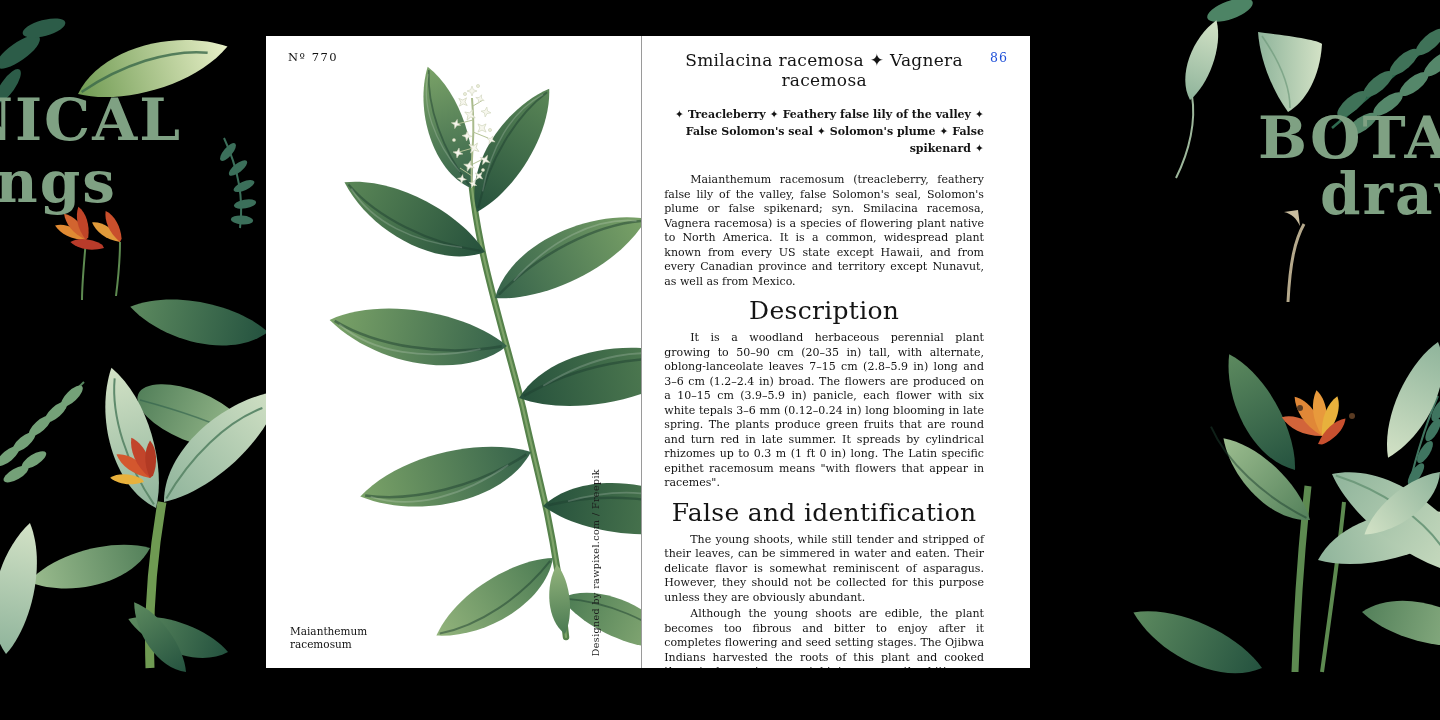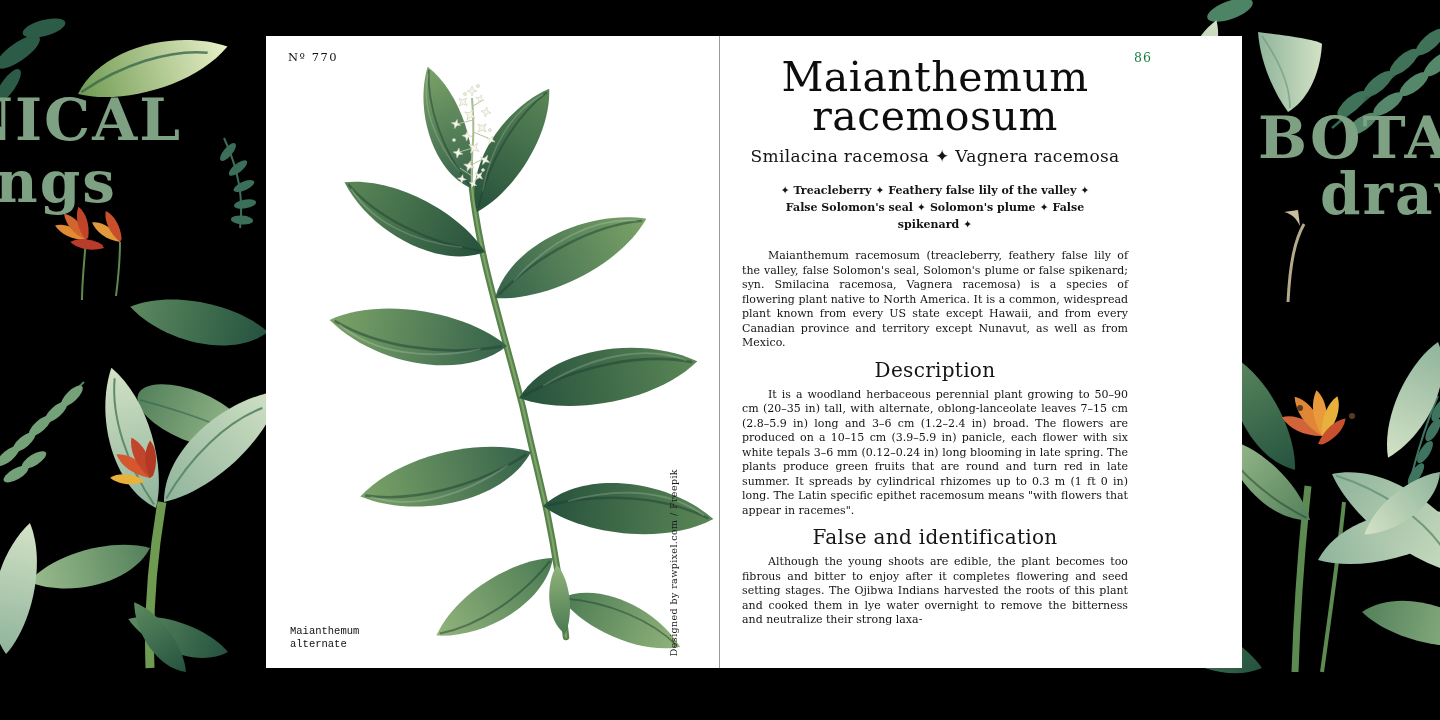--- a/index.html
+++ b/index.html
@@ -1,38 +1,38 @@
 <!DOCTYPE html>
 <html><head>
 <meta charset="utf-8">
 <style>
   html,body{margin:0;padding:0;background:#000;}
   .stage{position:relative;width:1440px;height:720px;background:#000;overflow:hidden;
          font-family:"DejaVu Serif","Liberation Serif",serif;color:#141414;}
   .backdrop{position:absolute;left:0;top:0;width:1440px;height:720px;}
   .bgword{font-family:"DejaVu Serif","Liberation Serif",serif;font-weight:700;letter-spacing:2px;}
-  .spread{position:absolute;left:266px;top:36px;width:976px;height:632px;display:flex;background:#fff;}
+  .spread{position:absolute;left:266px;top:36px;width:764px;height:632px;display:flex;background:#fff;}
   .page{position:relative;width:454px;height:632px;background:#fff;overflow:hidden;box-sizing:border-box;}
   .page.left{border-right:1px solid #9a9a9a;}
   .plate-no{position:absolute;left:22px;top:14px;font-size:11.5px;letter-spacing:1.5px;color:#111;}
   .plant{position:absolute;left:0;top:0;width:454px;height:632px;}
-  .caption{position:absolute;left:24px;bottom:16px;font-size:10.5px;line-height:1.3;color:#111;font-family:Liberation Mono, monospace;}
+  .caption{position:absolute;left:24px;bottom:16px;font-size:10.5px;line-height:1.3;color:#111;}
   .caption span{display:block;}
   .credit{position:absolute;right:40px;bottom:12px;writing-mode:vertical-rl;transform:rotate(180deg);
           font-size:9.5px;letter-spacing:.4px;color:#1b1b1b;}
   .page.right{padding:14px 46px 0 22px;}
-  .pageno{position:absolute;top:14px;right:22px;font-size:12.5px;letter-spacing:1px;color:#15803d;}
+  .pageno{position:absolute;top:14px;right:22px;font-size:12.5px;letter-spacing:1px;color:#1d4ed8;}
   .title{margin:8px 0 10px 0;font-size:41px;line-height:.95;font-weight:500;text-align:center;letter-spacing:.5px;color:#0d0d0d;}
   .syn{margin:0 0 16px 0;font-size:17px;font-weight:400;text-align:center;letter-spacing:.3px;
        font-family:"DejaVu Serif","DejaVu Sans",serif;}
-  .common{margin:0 auto 16px auto;max-width:334px;font-size:11px;font-weight:700;line-height:1.55;text-align:center;
+  .common{margin:0 auto 16px auto;max-width:334px;font-size:11px;font-weight:700;line-height:1.55;text-align:right;
           font-family:"DejaVu Serif","DejaVu Sans",serif;}
   .body{margin:0 0 2px 0;font-size:11px;line-height:14.5px;text-align:justify;}
   .body.indent{text-indent:26px;}
-  .sect{margin:7px 0 6px 0;font-size:20px;font-weight:500;text-align:center;letter-spacing:.3px;}
+  .sect{margin:7px 0 6px 0;font-size:25px;font-weight:500;text-align:center;letter-spacing:.3px;}
   .rib{fill:none;stroke:#1d4030;stroke-opacity:.5;stroke-width:2;}
   .vein{fill:none;stroke:#ffffff;stroke-opacity:.18;stroke-width:1.4;}
 </style>
 </head>
 <body>
 
 <div class="stage">
 
   <svg class="backdrop" viewBox="0 0 1440 720">
     <defs>
@@ -343,30 +343,30 @@
               <circle cx="224" cy="94" r="1.6"></circle>
             <circle cx="188" cy="104" r="1.6"></circle>
               <circle cx="217" cy="134" r="1.6"></circle>
           </g>
         </g>
       </svg>
 
       <div class="plate-no">Nº 770</div>
       <div class="caption">
         <span>Maianthemum</span>
-        <span>alternate</span>
+        <span>racemosum</span>
       </div>
       <div class="credit">Designed by rawpixel.com / Freepik</div>
     </section>
 
     <section class="page right">
       <div class="pageno">86</div>
-      <h1 class="title">Maianthemum racemosum</h1>
       <h2 class="syn">Smilacina racemosa ✦ Vagnera racemosa</h2>
       <p class="common">✦ Treacleberry ✦ Feathery false lily of the valley ✦ False Solomon's seal ✦ Solomon's plume ✦ False spikenard ✦</p>
       <p class="body indent">Maianthemum racemosum (treacleberry, feathery false lily of the valley, false Solomon's seal, Solomon's plume or false spikenard; syn. Smilacina racemosa, Vagnera racemosa) is a species of flowering plant native to North America. It is a common, widespread plant known from every US state except Hawaii, and from every Canadian province and territory except Nunavut, as well as from Mexico.</p>
       <h3 class="sect">Description</h3>
       <p class="body indent">It is a woodland herbaceous perennial plant growing to 50–90 cm (20–35 in) tall, with alternate, oblong-lanceolate leaves 7–15 cm (2.8–5.9 in) long and 3–6 cm (1.2–2.4 in) broad. The flowers are produced on a 10–15 cm (3.9–5.9 in) panicle, each flower with six white tepals 3–6 mm (0.12–0.24 in) long blooming in late spring. The plants produce green fruits that are round and turn red in late summer. It spreads by cylindrical rhizomes up to 0.3 m (1 ft 0 in) long. The Latin specific epithet racemosum means "with flowers that appear in racemes".</p>
       <h3 class="sect">False and identification</h3>
+      <p class="body indent">The young shoots, while still tender and stripped of their leaves, can be simmered in water and eaten. Their delicate flavor is somewhat reminiscent of asparagus. However, they should not be collected for this purpose unless they are obviously abundant.</p>
       <p class="body indent">Although the young shoots are edible, the plant becomes too fibrous and bitter to enjoy after it completes flowering and seed setting stages. The Ojibwa Indians harvested the roots of this plant and cooked them in lye water overnight to remove the bitterness and neutralize their strong laxa-</p>
     </section>
   </div>
 </div>
 
 </body></html>

